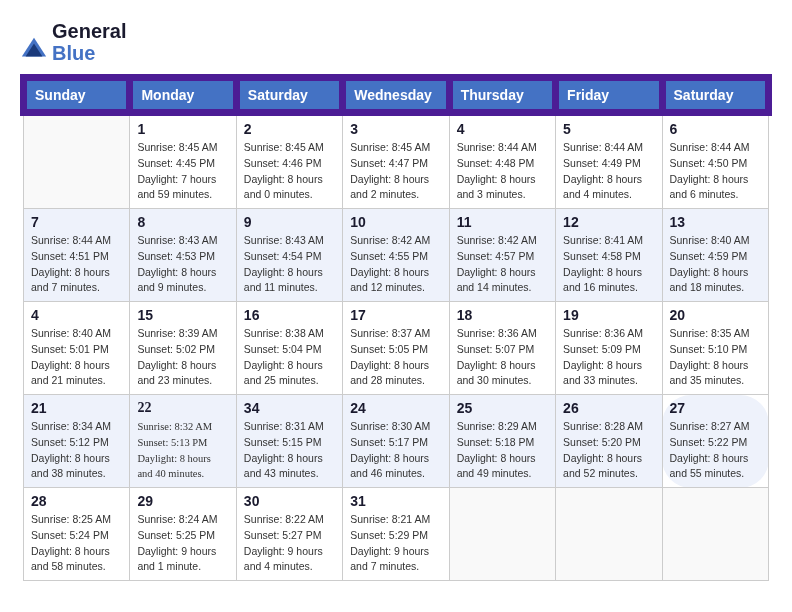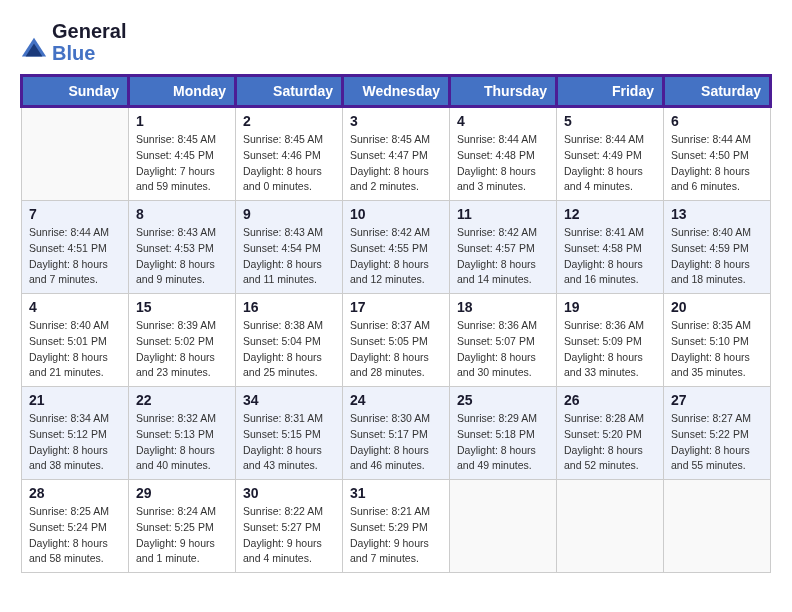--- a/index.html
+++ b/index.html
@@ -38,25 +38,25 @@
       color: #444;
     }
     table {
       width: 100%;
       border-collapse: collapse;
       table-layout: fixed;
     }
     th {
       background-color: #4472c4;
       color: #fff;
-      text-align: right;
+      text-align: left;
       padding: 6px 8px;
       font-size: 14px;
       font-weight: bold;
-      border: 3px solid #4c1d95;
+      border: 7px solid #4c1d95;
     }
     td {
       border: 1px solid #ccc;
       vertical-align: top;
       padding: 5px 7px;
       height: 90px;
       font-size: 11px;
       color: #333;
       background: #fff;
     }
@@ -263,21 +263,21 @@
         </td>
       </tr>
       <tr>
         <td style="background: rgb(238, 242, 251);">
           <span class="day-number">21</span>
           <div class="day-info" style="white-space: pre-line;">Sunrise: 8:34 AM
 Sunset: 5:12 PM
 Daylight: 8 hours
 and 38 minutes.</div>
         </td>
-        <td style="background: rgb(238, 242, 251);">
+        <td style="background: rgb(238, 242, 251); font-family: Liberation Serif, serif;">
           <span class="day-number">22</span>
           <div class="day-info" style="white-space: pre-line;">Sunrise: 8:32 AM
 Sunset: 5:13 PM
 Daylight: 8 hours
 and 40 minutes.</div>
         </td>
         <td style="background: rgb(238, 242, 251);">
           <span class="day-number">34</span>
           <div class="day-info" style="white-space: pre-line;">Sunrise: 8:31 AM
 Sunset: 5:15 PM
@@ -298,21 +298,21 @@
 Daylight: 8 hours
 and 49 minutes.</div>
         </td>
         <td style="background: rgb(238, 242, 251);">
           <span class="day-number">26</span>
           <div class="day-info" style="white-space: pre-line;">Sunrise: 8:28 AM
 Sunset: 5:20 PM
 Daylight: 8 hours
 and 52 minutes.</div>
         </td>
-        <td style="background: rgb(238, 242, 251);">
+        <td style="background: rgb(238, 242, 251); border-radius: 29px;">
           <span class="day-number">27</span>
           <div class="day-info" style="white-space: pre-line;">Sunrise: 8:27 AM
 Sunset: 5:22 PM
 Daylight: 8 hours
 and 55 minutes.</div>
         </td>
       </tr>
       <tr>
         <td style="background: rgb(255, 255, 255);">
           <span class="day-number">28</span>

